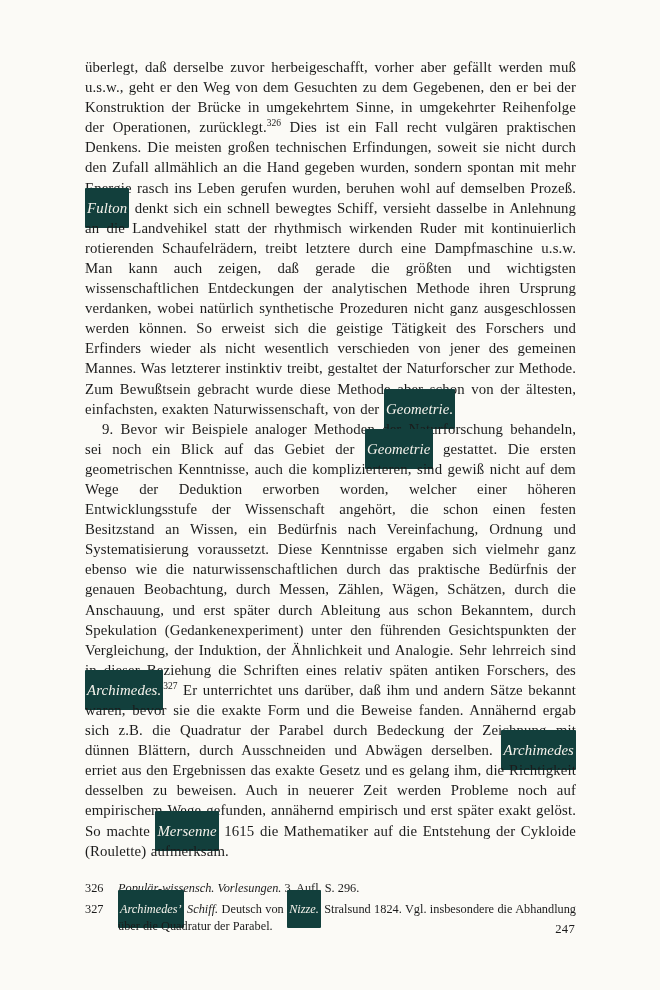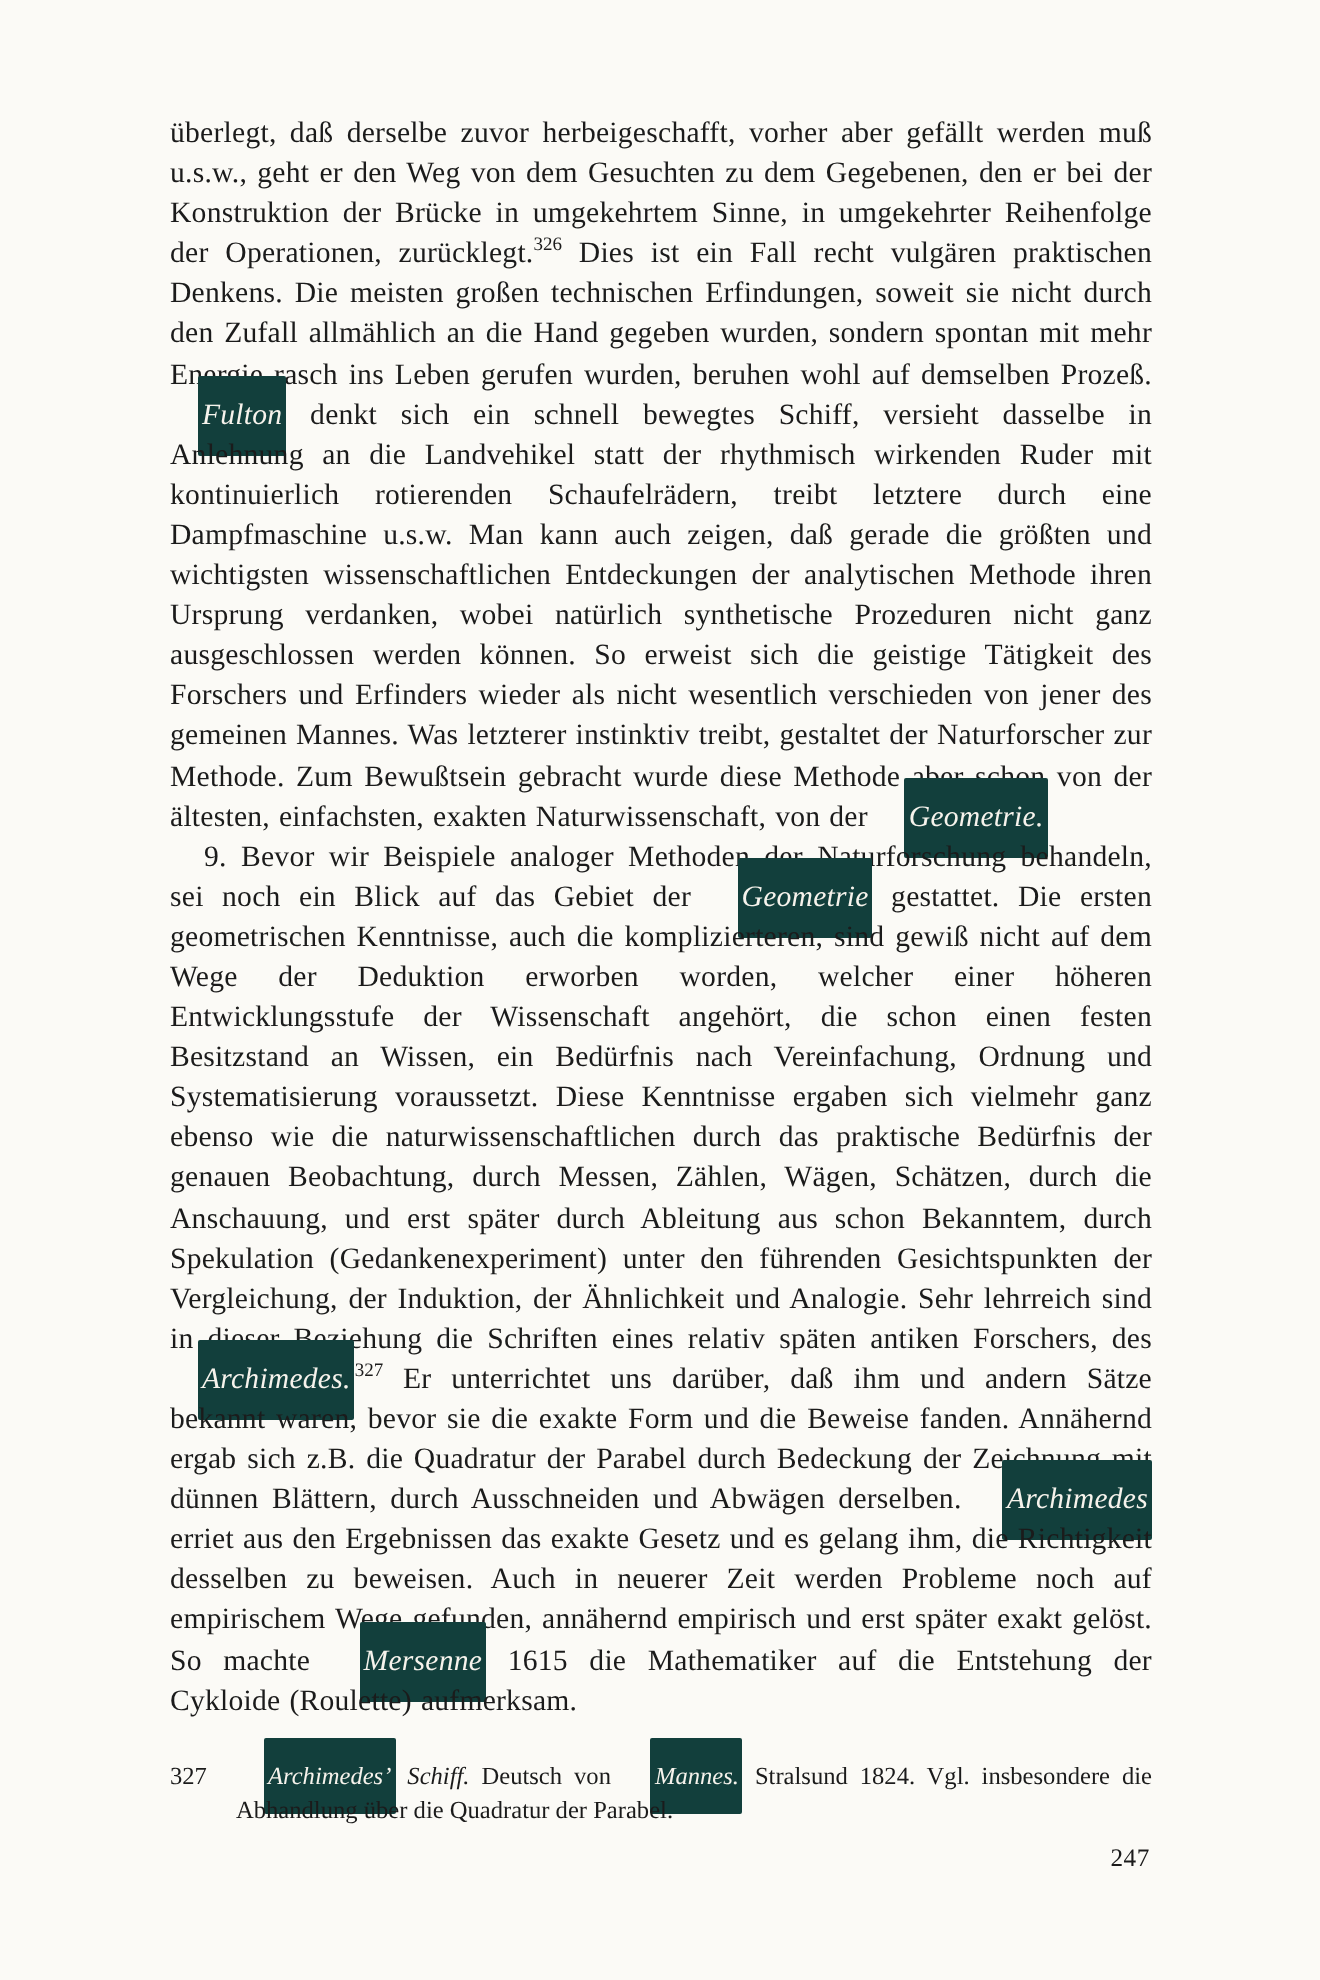--- a/index.html
+++ b/index.html
@@ -29,21 +29,20 @@
     hyphens: auto;
     -webkit-hyphens: auto;
   }
   .para.indented { text-indent: 17px; }
   .hl {
     background: var(--hl-bg, #123f3c);
     color: var(--hl-fg, #f6f3ec);
     font-style: italic;
     padding: 12px 2px;
     border-radius: 1px;
-    margin-left: 14px;
   }
   sup.fn-ref {
     font-size: 9.5px;
     line-height: 0;
     vertical-align: super;
     letter-spacing: 0;
   }
   em { font-style: italic; }
   .footnotes { margin-top: 19px; width: 491px; }
   .footnote {
@@ -70,19 +69,22 @@
 
 <div class="page">
 
   <div class="text-block">
     <p class="para" lang="de">überlegt, daß derselbe zuvor herbeigeschafft, vorher aber gefällt werden muß u.s.w., geht er den Weg von dem Gesuchten zu dem Gegebenen, den er bei der Konstruktion der Brücke in umgekehrtem Sinne, in umgekehrter Reihenfolge der Operationen, zurücklegt.<sup class="fn-ref">326</sup> Dies ist ein Fall recht vulgären praktischen Denkens. Die meisten großen technischen Erfindungen, soweit sie nicht durch den Zufall allmählich an die Hand gegeben wurden, sondern spontan mit mehr Energie rasch ins Leben gerufen wurden, beruhen wohl auf demselben Prozeß. <span class="hl">Fulton</span> denkt sich ein schnell bewegtes Schiff, versieht dasselbe in Anlehnung an die Landvehikel statt der rhythmisch wirkenden Ruder mit kontinuierlich rotierenden Schaufelrädern, treibt letztere durch eine Dampfmaschine u.s.w. Man kann auch zeigen, daß gerade die größten und wichtigsten wissenschaftlichen Entdeckungen der analytischen Methode ihren Ursprung verdanken, wobei natürlich synthetische Prozeduren nicht ganz ausgeschlossen werden können. So erweist sich die geistige Tätigkeit des Forschers und Erfinders wieder als nicht wesentlich verschieden von jener des gemeinen Mannes. Was letzterer instinktiv treibt, gestaltet der Naturforscher zur Methode. Zum Bewußtsein gebracht wurde diese Methode aber schon von der ältesten, einfachsten, exakten Naturwissenschaft, von der <span class="hl">Geometrie.</span></p>
     <p class="para indented" lang="de">9. Bevor wir Beispiele analoger Methoden der Naturforschung behandeln, sei noch ein Blick auf das Gebiet der <span class="hl">Geometrie</span> gestattet. Die ersten geometrischen Kenntnisse, auch die komplizierteren, sind gewiß nicht auf dem Wege der Deduktion erworben worden, welcher einer höheren Entwicklungsstufe der Wissenschaft angehört, die schon einen festen Besitzstand an Wissen, ein Bedürfnis nach Vereinfachung, Ordnung und Systematisierung voraussetzt. Diese Kenntnisse ergaben sich vielmehr ganz ebenso wie die naturwissenschaftlichen durch das praktische Bedürfnis der genauen Beobachtung, durch Messen, Zählen, Wägen, Schätzen, durch die Anschauung, und erst später durch Ableitung aus schon Bekanntem, durch Spekulation (Gedankenexperiment) unter den führenden Gesichtspunkten der Vergleichung, der Induktion, der Ähnlichkeit und Analogie. Sehr lehrreich sind in dieser Beziehung die Schriften eines relativ späten antiken Forschers, des <span class="hl">Archimedes.</span><sup class="fn-ref">327</sup> Er unterrichtet uns darüber, daß ihm und andern Sätze bekannt waren, bevor sie die exakte Form und die Beweise fanden. Annähernd ergab sich z.B. die Quadratur der Parabel durch Bedeckung der Zeichnung mit dünnen Blättern, durch Ausschneiden und Abwägen derselben. <span class="hl">Archimedes</span> erriet aus den Ergebnissen das exakte Gesetz und es gelang ihm, die Richtigkeit desselben zu beweisen. Auch in neuerer Zeit werden Probleme noch auf empirischem Wege gefunden, annähernd empirisch und erst später exakt gelöst. So machte <span class="hl">Mersenne</span> 1615 die Mathematiker auf die Entstehung der Cykloide (Roulette) aufmerksam.</p>
   </div>
 
   <div class="footnotes">
     <div class="footnote" lang="de">
-      <span class="fn-num">327</span><span class="fn-body"><span class="hl">Archimedes’</span><em> Schiff.</em> Deutsch von <span class="hl">Mannes.</span> Stralsund 1824. Vgl. insbesondere die Abhandlung über die Quadratur der Parabel.</span>
+      <span class="fn-num">326</span><span class="fn-body"><em>Populär-wissensch. Vorlesungen.</em> 3. Aufl. S. 296.</span>
+    </div>
+    <div class="footnote" lang="de">
+      <span class="fn-num">327</span><span class="fn-body"><span class="hl">Archimedes’</span><em> Schiff.</em> Deutsch von <span class="hl">Nizze.</span> Stralsund 1824. Vgl. insbesondere die Abhandlung über die Quadratur der Parabel.</span>
     </div>
   </div>
 
   <div class="page-number">247</div>
 
 </div>
 
 </body></html>

